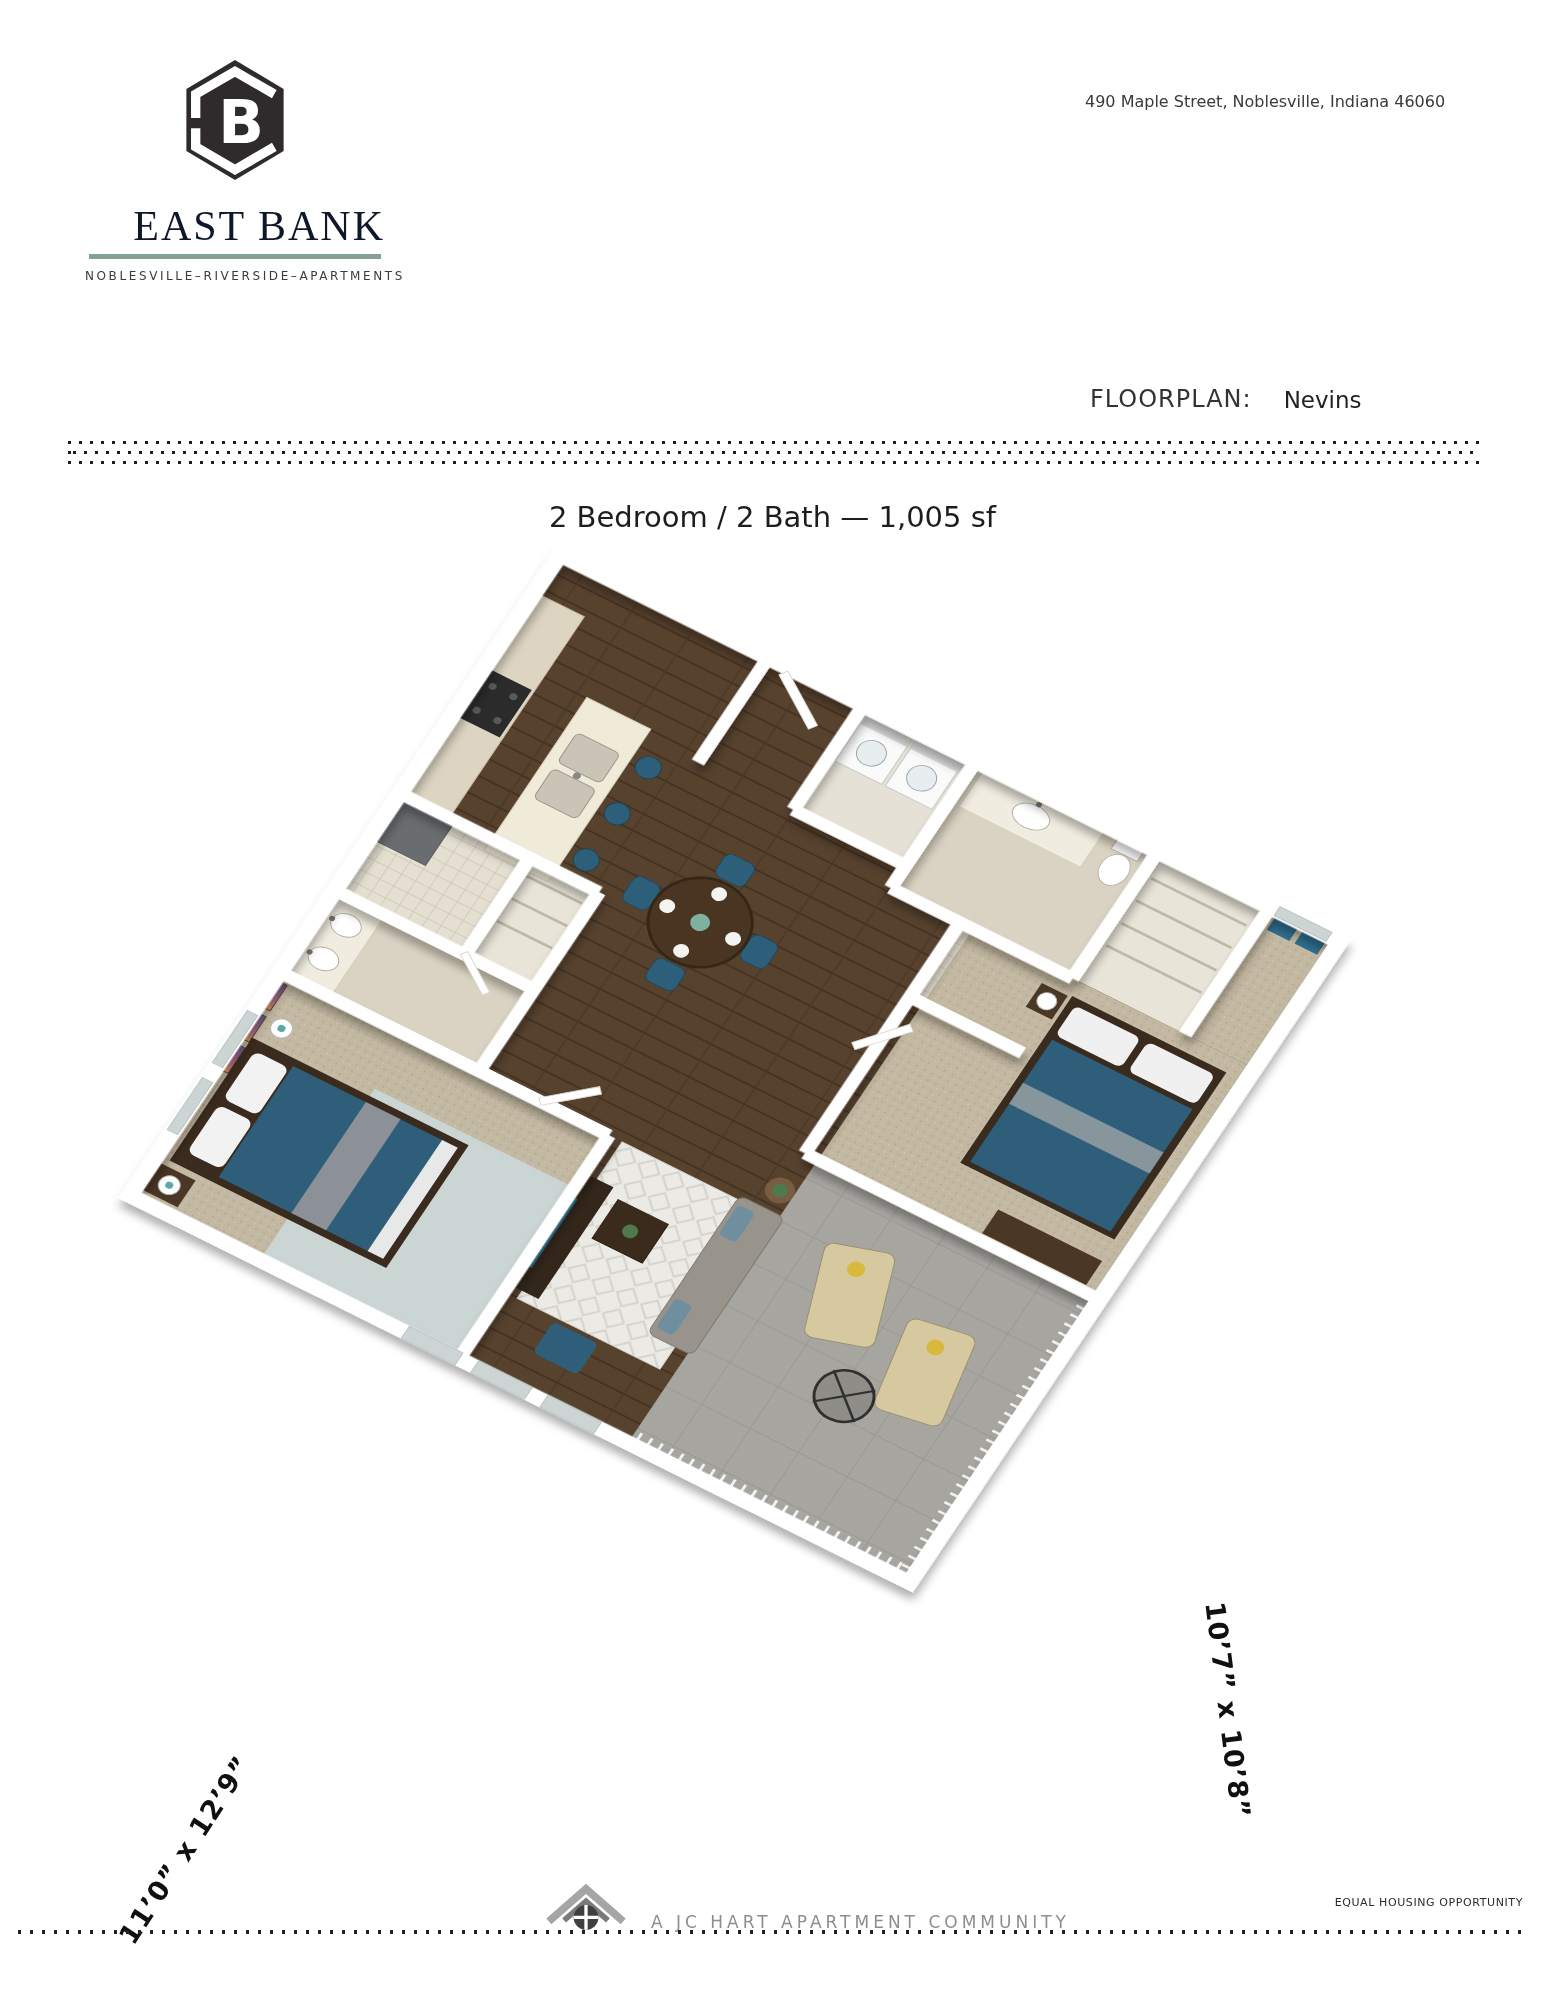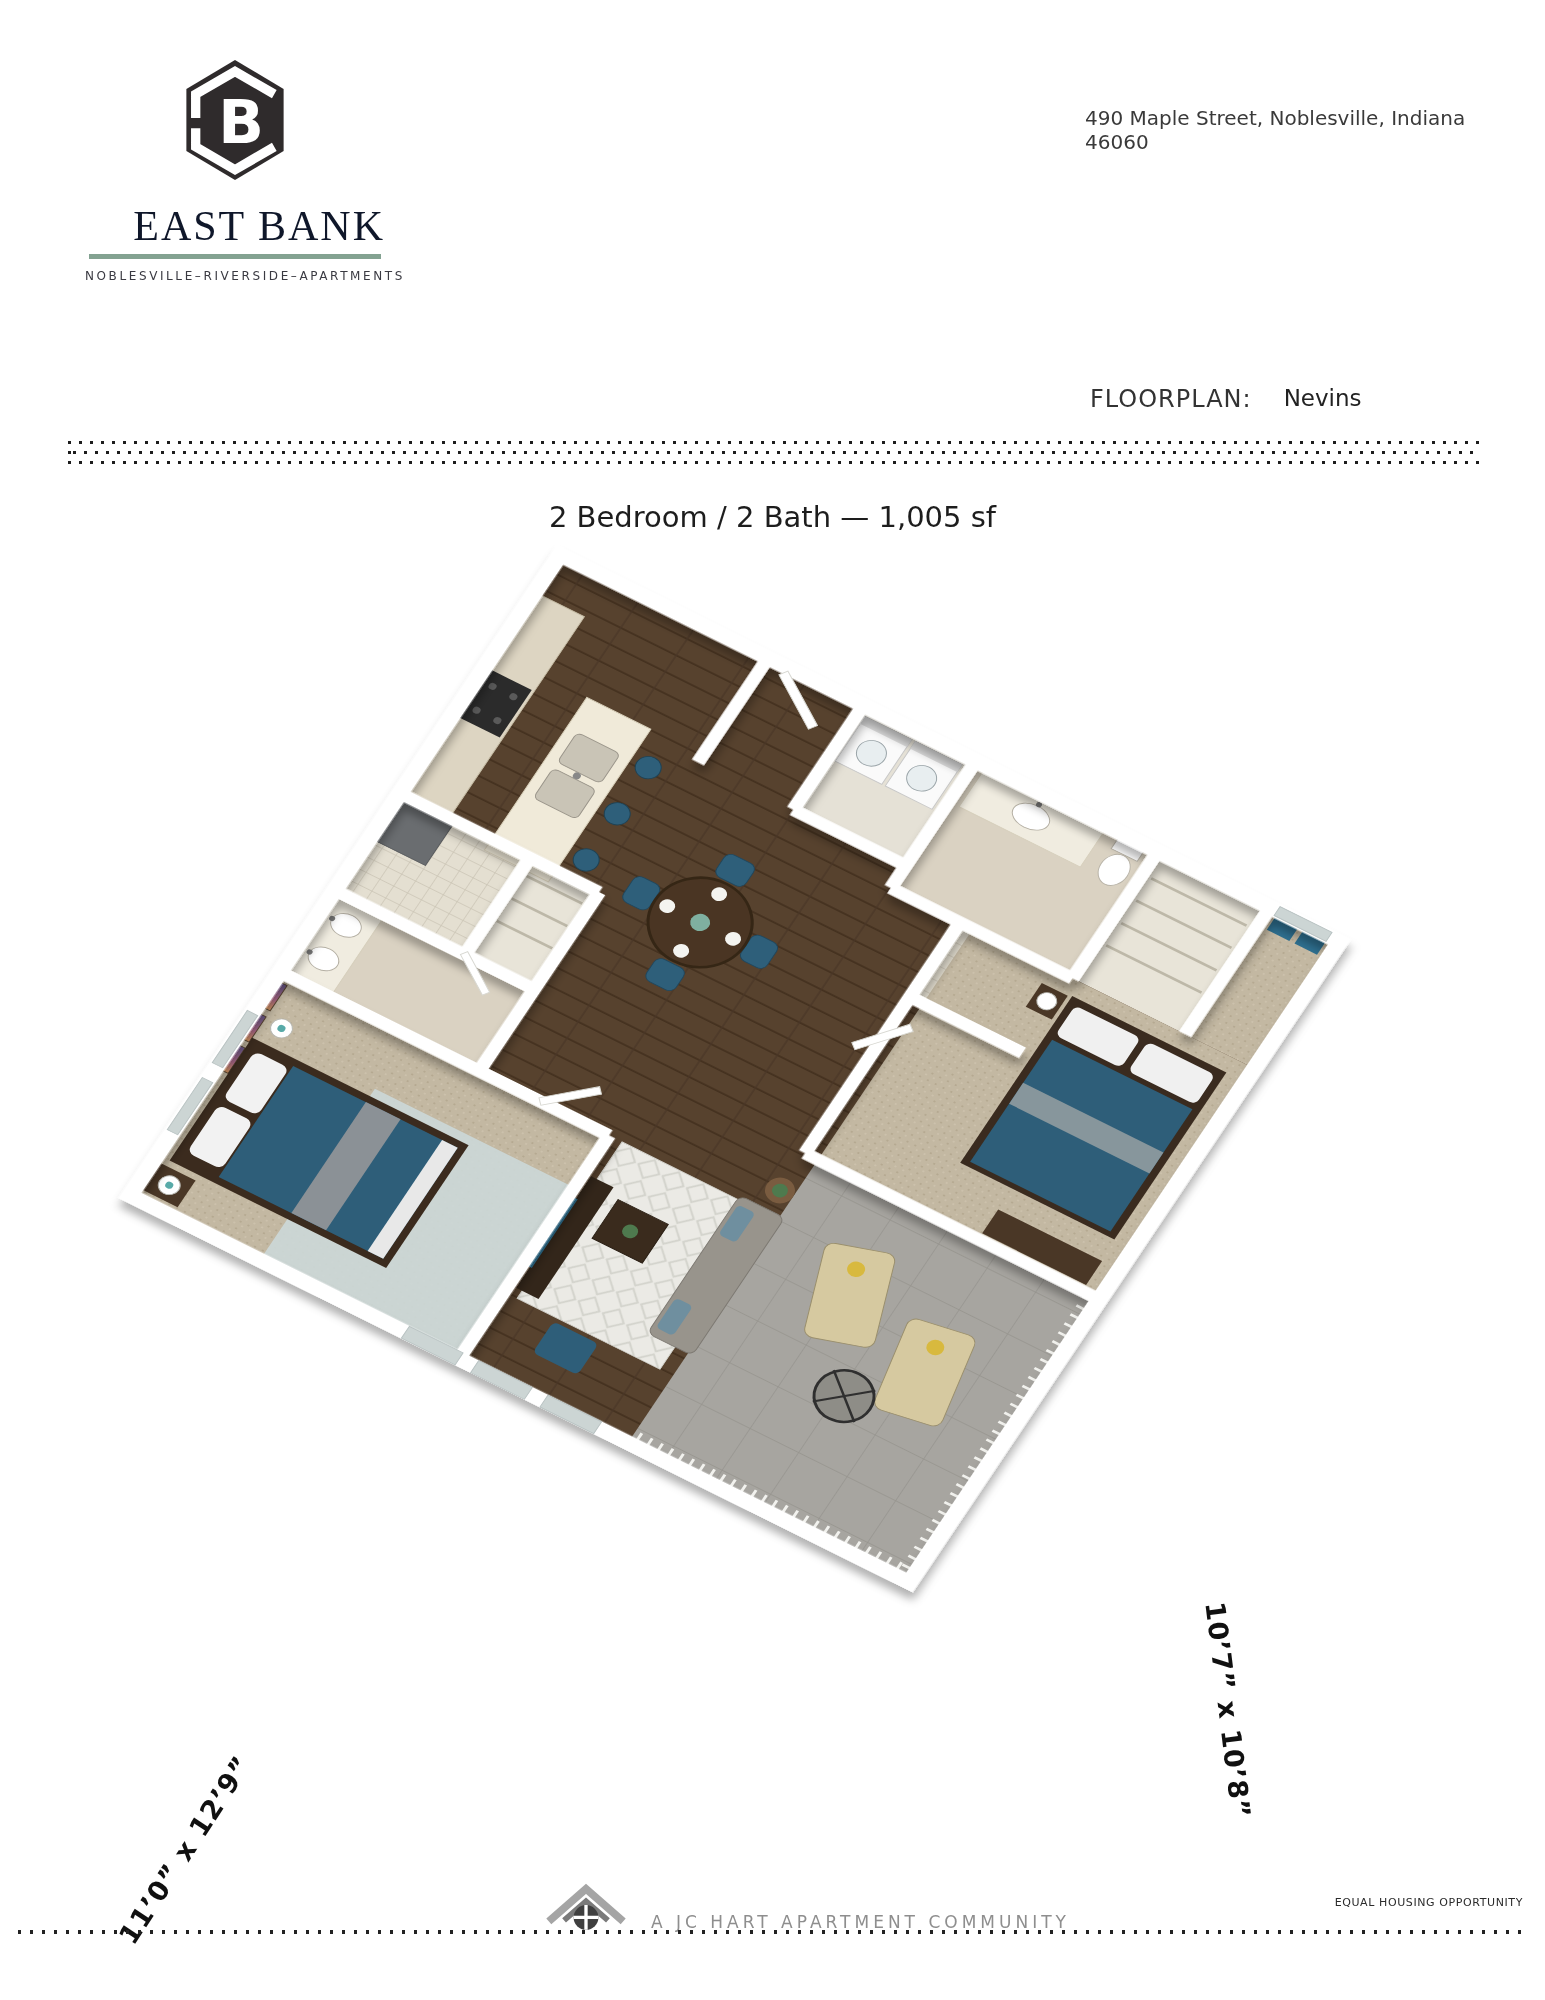--- a/index.html
+++ b/index.html
@@ -10,24 +10,24 @@
   .logo-block{position:absolute;left:85px;top:60px;width:300px;}
   .logo-mark{display:block;margin:0 auto;width:104px;height:120px;}
   .wordmark{margin-top:22px;text-align:right;font-family:"Liberation Serif",serif;
             font-size:42px;letter-spacing:2px;color:#0f172a;white-space:nowrap;}
   .brand-rule{margin-top:4px;height:5px;width:292px;background:#83a291;margin-left:auto;margin-right:auto;}
   .tagline{margin-top:10px;text-align:center;font-size:12px;font-weight:400;
            letter-spacing:2.6px;color:#3a3a42;white-space:nowrap;}
 
   .contact-block{position:absolute;left:1085px;top:58px;width:430px;}
   .contact-name{font-size:28px;color:#2b2b2b;}
-  .contact-address{margin-top:48px;font-size:20px;color:#3a3a3a;}
+  .contact-address{margin-top:34px;font-size:16px;color:#3a3a3a;}
   .contact-web{margin-top:26px;font-size:15.5px;color:#3a3a3a;line-height:1.6;}
 
-  .floorplan-line{position:absolute;left:1090px;top:385px;display:flex;align-items:flex-start;gap:32px;}
+  .floorplan-line{position:absolute;left:1090px;top:385px;display:flex;align-items:flex-end;gap:32px;}
   .floorplan-label{font-size:24px;color:#333;letter-spacing:1px;}
   .floorplan-name{font-size:23px;color:#222;}
 
   
   .divider{position:absolute;left:68px;top:441px;width:1413px;}
   .dot-row{height:3.4px;margin-bottom:6.5px;
            background-image:repeating-linear-gradient(90deg,#1d1d1d 0 3.4px,transparent 3.4px 11px);}
   .dot-row.offset{background-position-x:5px;}
 
   .heading{position:absolute;left:0;top:500px;width:100%;text-align:center;

